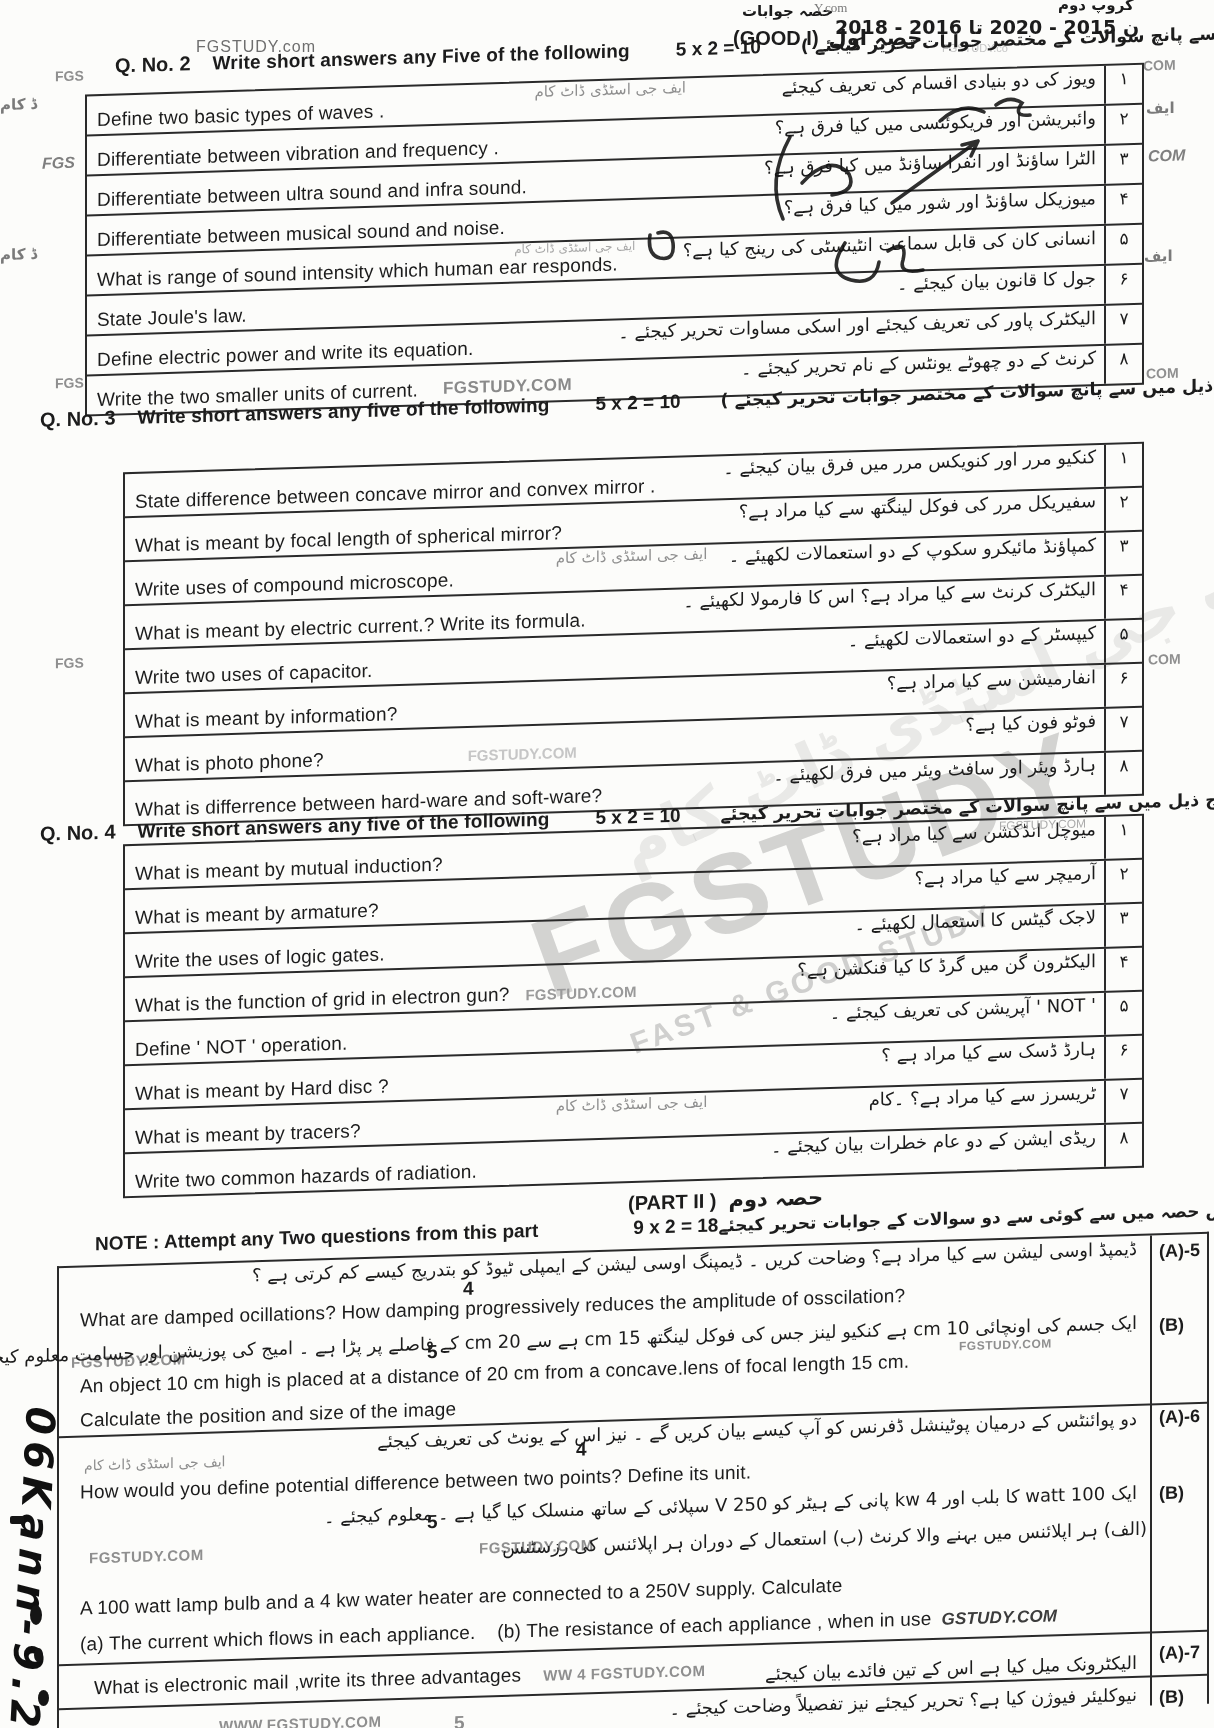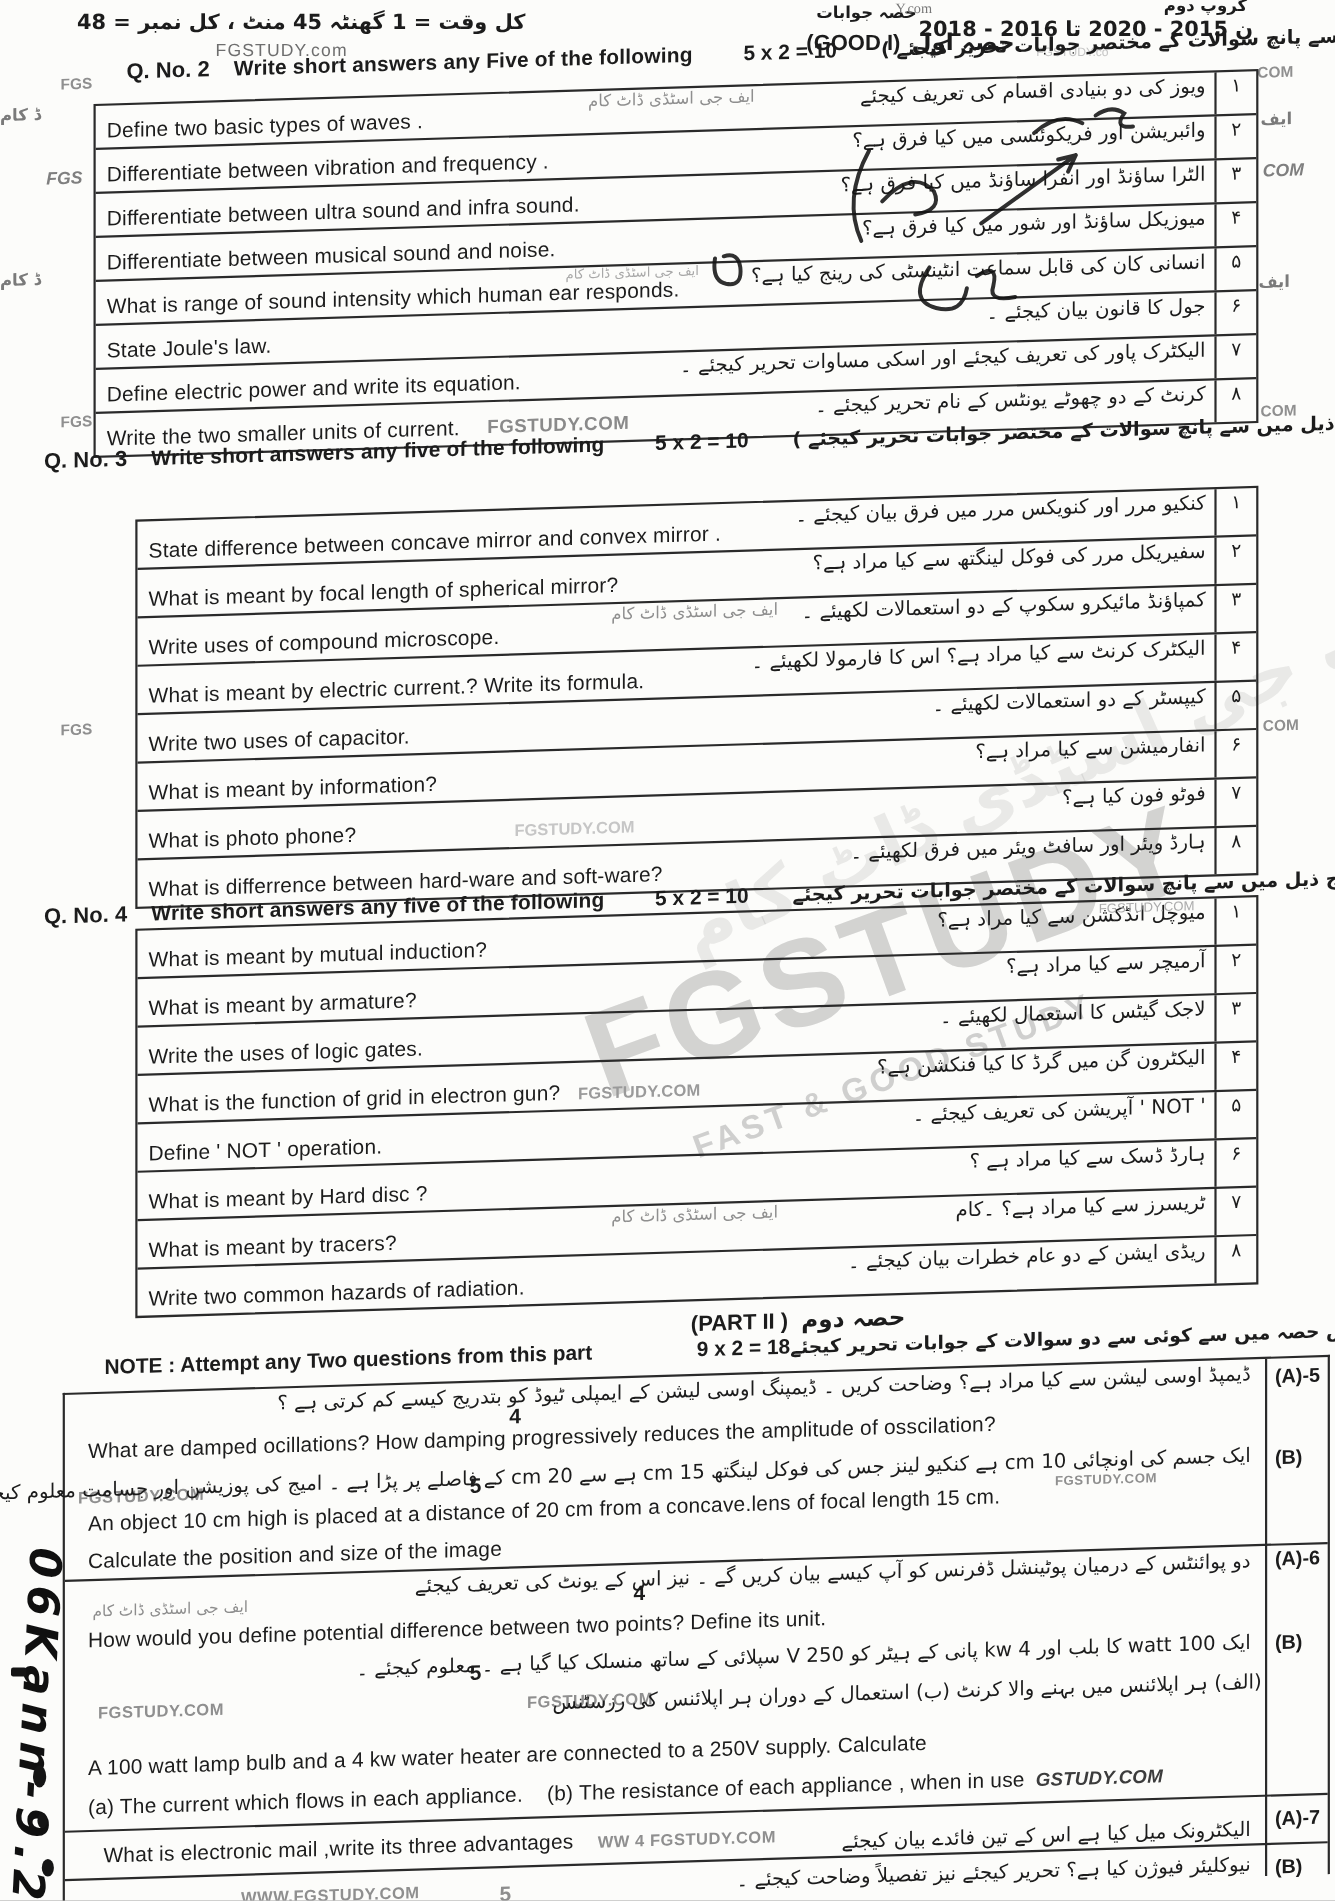--- a/index.html
+++ b/index.html
@@ -87,21 +87,20 @@
 </style>
 </head>
 <body>
 
 <div class="sheet">
 
   <div class="wmswirl urdu">ایف جی اسٹڈی ڈاٹ کام</div>
   <div class="wmbig">FGSTUDY</div>
   <div class="wmtag">FAST &amp; GOOD STUDY</div>
 
-  <div class="abs hdr-marks urdu" dir="rtl">کل وقت = 1 گھنٹہ 45 منٹ ، کل نمبر = 48</div>
   <div class="abs hdr-site">FGSTUDY.com</div>
   <div class="abs hdr-essay urdu" dir="rtl">حصہ جوابات</div>
   <div class="abs hdr-ycom">Y.com</div>
   <div class="abs hdr-part1">
     <span class="b">(GOOD I)</span><span class="b urdu" dir="rtl">حصہ اول</span>
   </div>
   <div class="abs hdr-group urdu" dir="rtl">گروپ دوم</div>
   <div class="abs hdr-years urdu" dir="rtl">ن   2015 - 2020   تا   2016 - 2018</div>
   <div class="abs hdr-faintsite">FGSTUDY.co</div>
 

